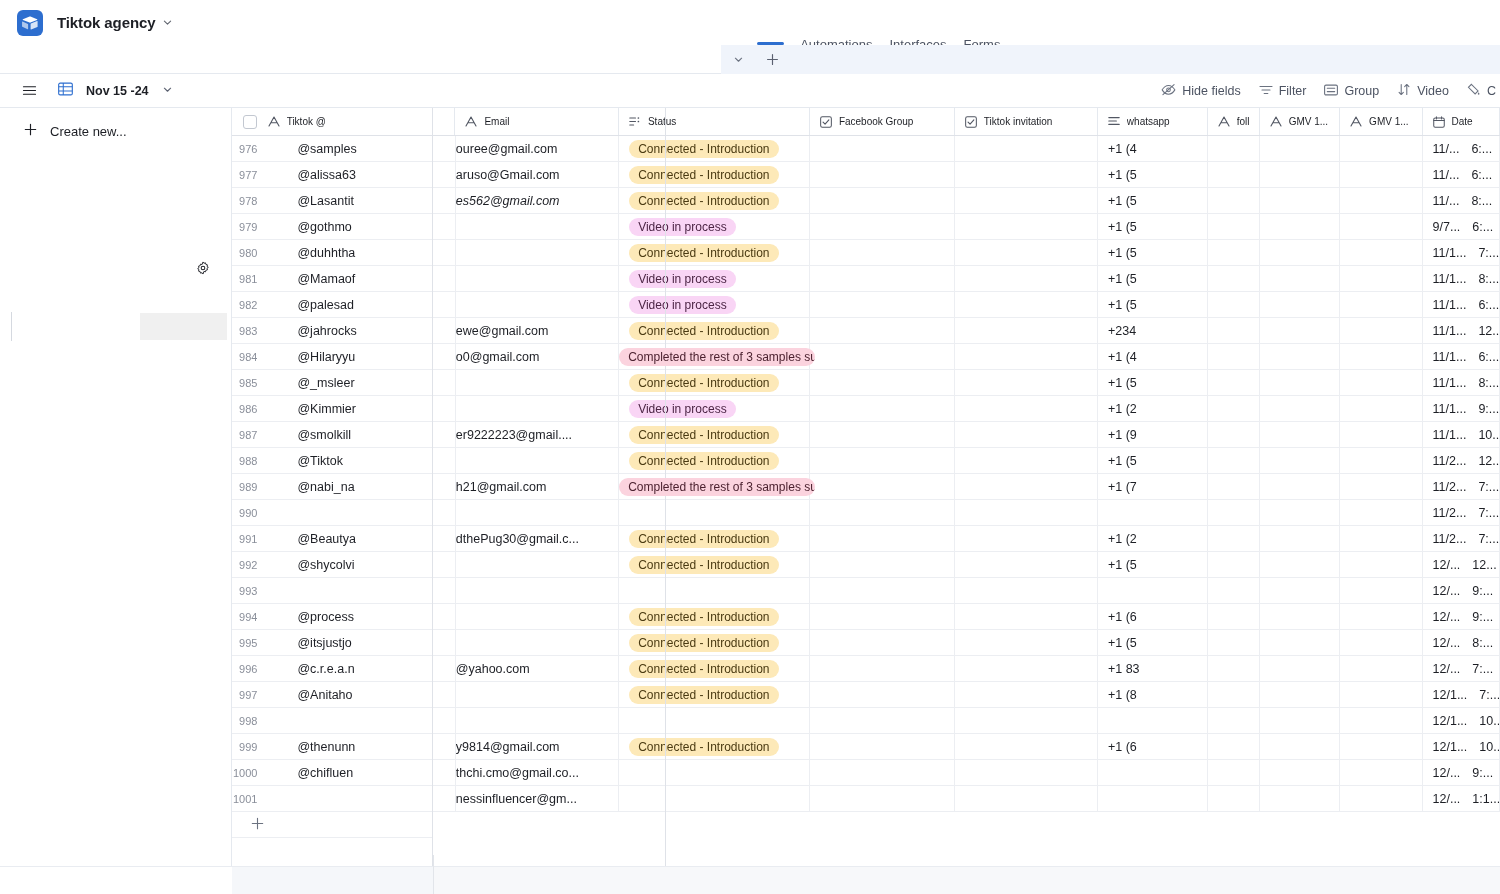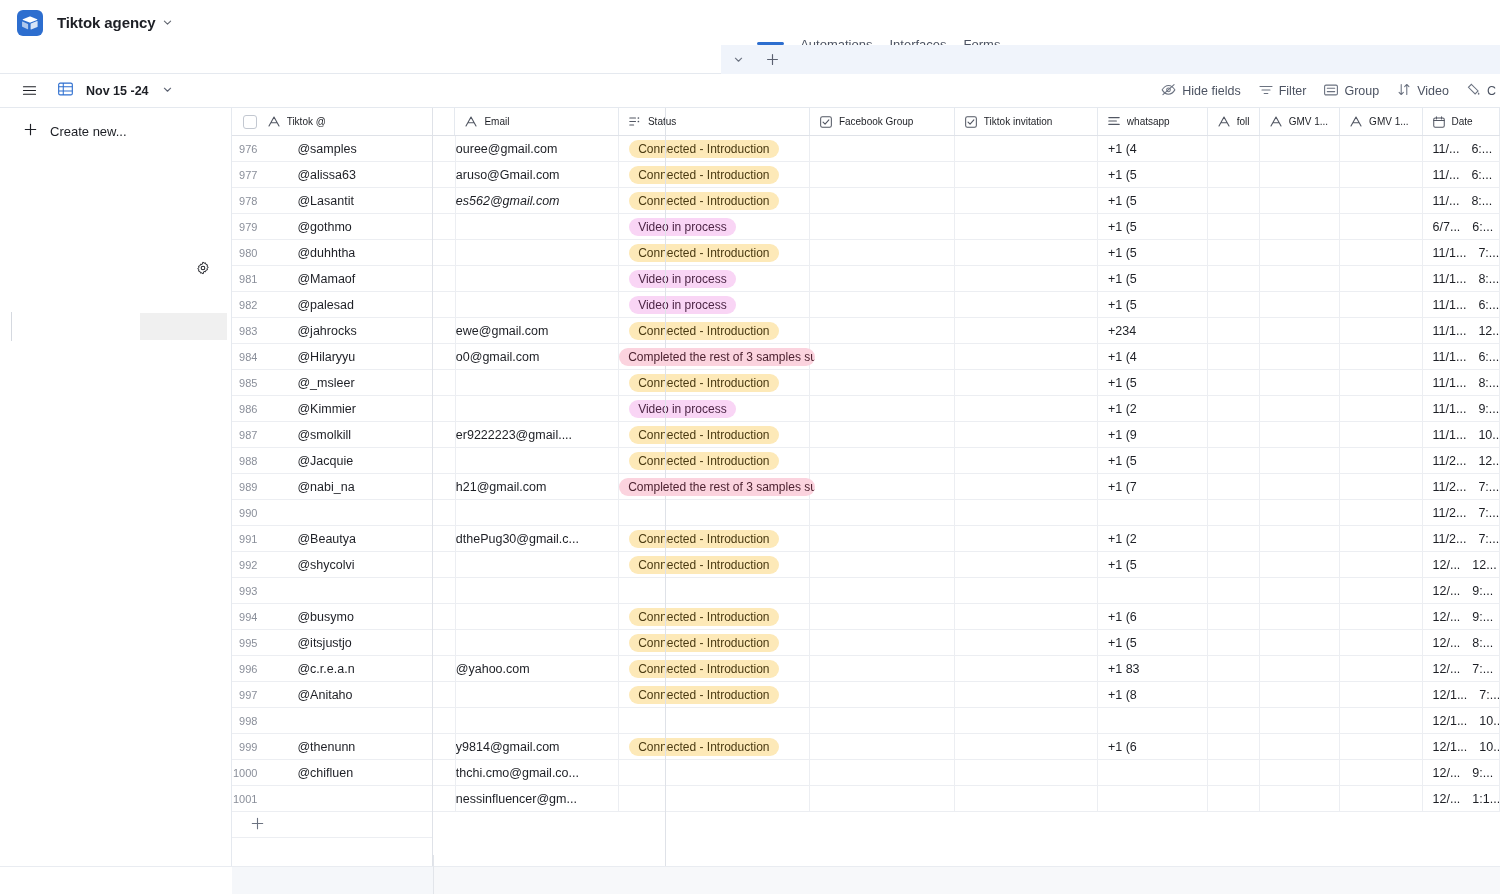--- a/index.html
+++ b/index.html
@@ -488,21 +488,21 @@
         <div class="cell" style="width: 195px; position: relative; overflow: hidden;">
           <span class="pill video">Video in process</span>
         </div>
         <div class="cell" style="width: 148px;"></div>
         <div class="cell" style="width: 146px;"></div>
         <div class="cell" style="width: 112px;">+1 (5</div>
         <div class="cell" style="width: 53px;"></div>
         <div class="cell" style="width: 82px;"></div>
         <div class="cell" style="width: 84px;"></div>
         <div class="cell" style="width: 79px; gap: 12px;">
-          <span>6/7...</span>
+          <span>9/7...</span>
           <span>6:...</span>
         </div>
       </div>
       <div class="row">
         <div class="cell c-num">980</div>
         <div class="cell" style="width: 202px; padding-left: 40px;">@duhhtha</div>
         <div class="cell" style="width: 167px; padding-left: 0px;"></div>
         <div class="cell" style="width: 195px; position: relative; overflow: hidden;">
           <span class="pill connected">Connected - Introduction</span>
         </div>
@@ -638,21 +638,21 @@
         <div class="cell" style="width: 53px;"></div>
         <div class="cell" style="width: 82px;"></div>
         <div class="cell" style="width: 84px;"></div>
         <div class="cell" style="width: 79px; gap: 12px;">
           <span>11/1...</span>
           <span>10...</span>
         </div>
       </div>
       <div class="row">
         <div class="cell c-num">988</div>
-        <div class="cell" style="width: 202px; padding-left: 40px;">@Jacquie</div>
+        <div class="cell" style="width: 202px; padding-left: 40px;">@Tiktok</div>
         <div class="cell" style="width: 167px; padding-left: 0px;"></div>
         <div class="cell" style="width: 195px; position: relative; overflow: hidden;">
           <span class="pill connected">Connected - Introduction</span>
         </div>
         <div class="cell" style="width: 148px;"></div>
         <div class="cell" style="width: 146px;"></div>
         <div class="cell" style="width: 112px;">+1 (5</div>
         <div class="cell" style="width: 53px;"></div>
         <div class="cell" style="width: 82px;"></div>
         <div class="cell" style="width: 84px;"></div>
@@ -742,21 +742,21 @@
         <div class="cell" style="width: 53px;"></div>
         <div class="cell" style="width: 82px;"></div>
         <div class="cell" style="width: 84px;"></div>
         <div class="cell" style="width: 79px; gap: 12px;">
           <span>12/...</span>
           <span>9:...</span>
         </div>
       </div>
       <div class="row">
         <div class="cell c-num">994</div>
-        <div class="cell" style="width: 202px; padding-left: 40px;">@busymo</div>
+        <div class="cell" style="width: 202px; padding-left: 40px;">@process</div>
         <div class="cell" style="width: 167px; padding-left: 0px;"></div>
         <div class="cell" style="width: 195px; position: relative; overflow: hidden;">
           <span class="pill connected">Connected - Introduction</span>
         </div>
         <div class="cell" style="width: 148px;"></div>
         <div class="cell" style="width: 146px;"></div>
         <div class="cell" style="width: 112px;">+1 (6</div>
         <div class="cell" style="width: 53px;"></div>
         <div class="cell" style="width: 82px;"></div>
         <div class="cell" style="width: 84px;"></div>

